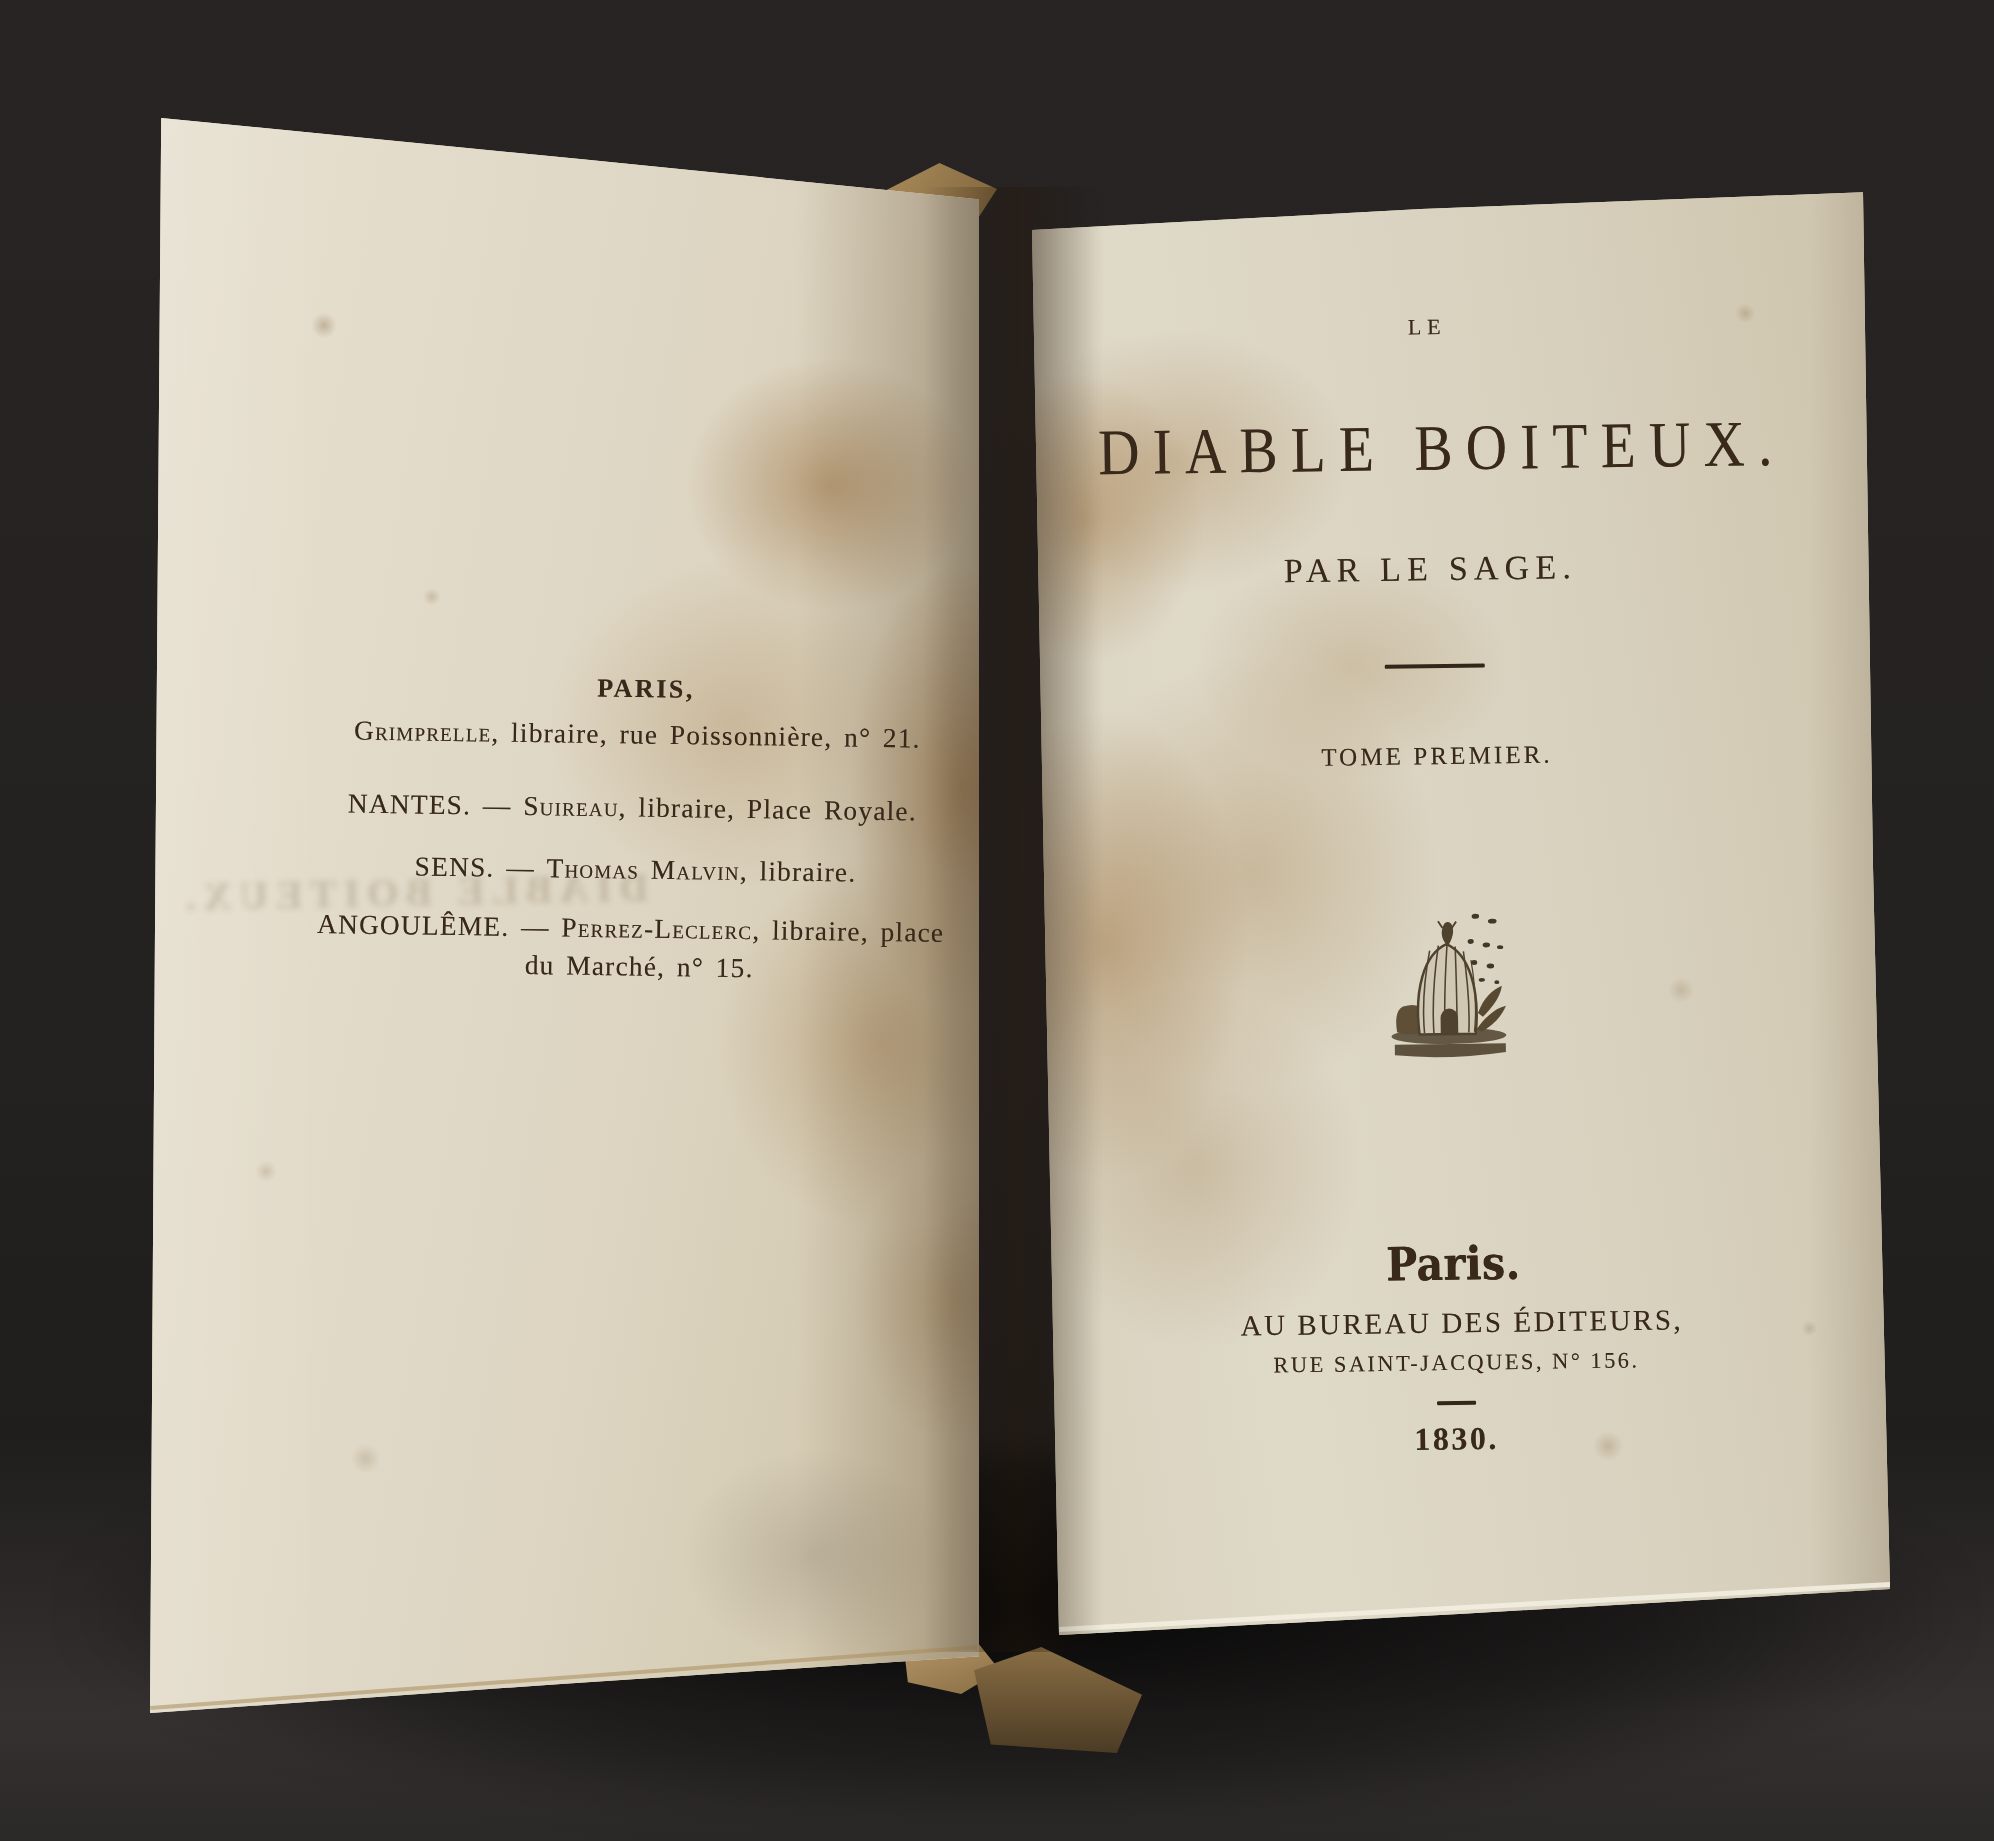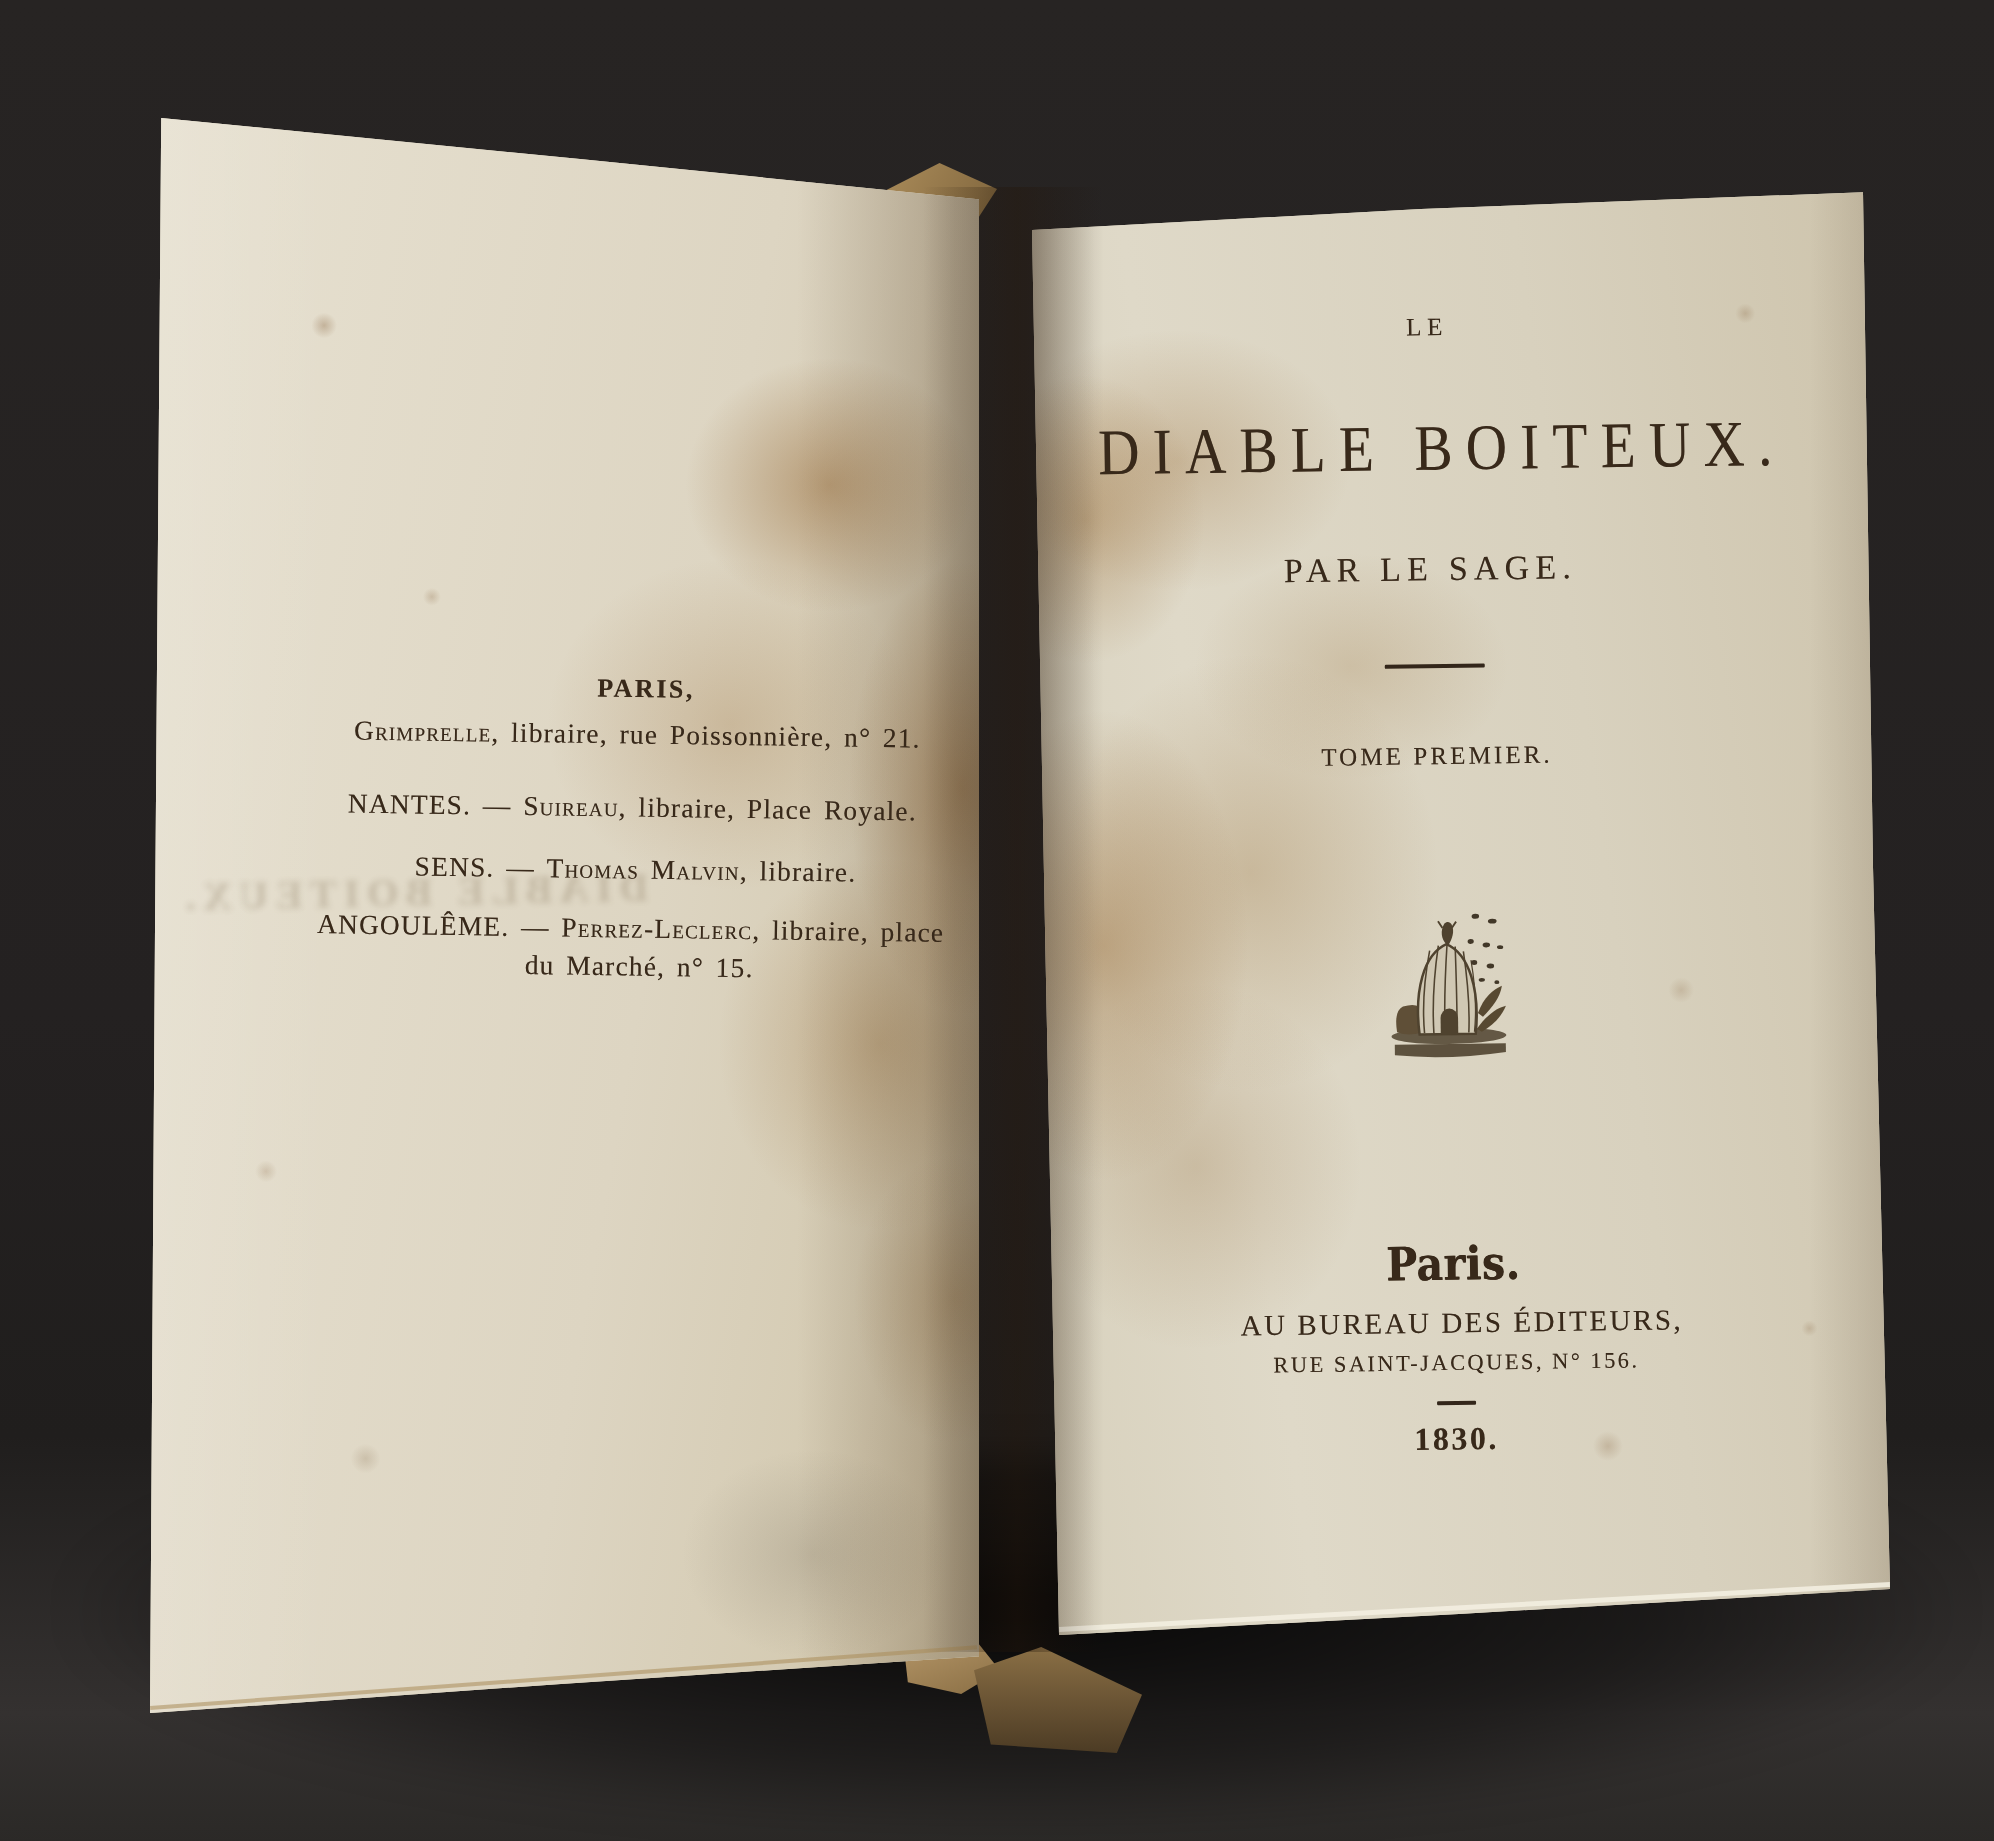--- a/index.html
+++ b/index.html
@@ -87,21 +87,21 @@
   .left-content{position:absolute;left:0;top:0;width:100%;height:100%;transform:rotate(0.8deg);transform-origin:50% 0;}
   .right-content{position:absolute;left:0;top:0;width:100%;height:100%;transform:rotate(-0.8deg);transform-origin:50% 0;}
   .sc{font-variant:small-caps;}
   .imprint-heading{font-size:26px;font-weight:bold;letter-spacing:2.5px;}
   .imprint-line{font-size:27.4px;letter-spacing:1.2px;word-spacing:3.7px;}
   .show-through{
     transform:translate(-50%,-50%) scaleX(-1) rotate(2deg);
     font-size:40px;font-weight:bold;letter-spacing:7.5px;
     color:rgba(110,90,60,0.55);filter:blur(3.1px);opacity:0.45;text-shadow:none;
   }
-  .half-title{font-size:25px;letter-spacing:5.6px;}
+  .half-title{font-size:22px;letter-spacing:5.6px;}
   .main-title{font-size:65px;letter-spacing:15px;transform:translate(-50%,-50%) scaleX(0.88);font-weight:500;}
   .author{font-size:34px;letter-spacing:6.2px;}
   .volume{font-size:25px;letter-spacing:3.1px;}
   .rule{background:#33261a;border-radius:1.2px;}
   .blackletter{
     font-family:"DejaVu Serif","Liberation Serif",serif;
     font-size:41px;font-weight:bold;letter-spacing:0.6px;
     transform:translate(-50%,-50%) scaleY(1.12);
     text-shadow:0.6px 0 0 currentColor;
   }

